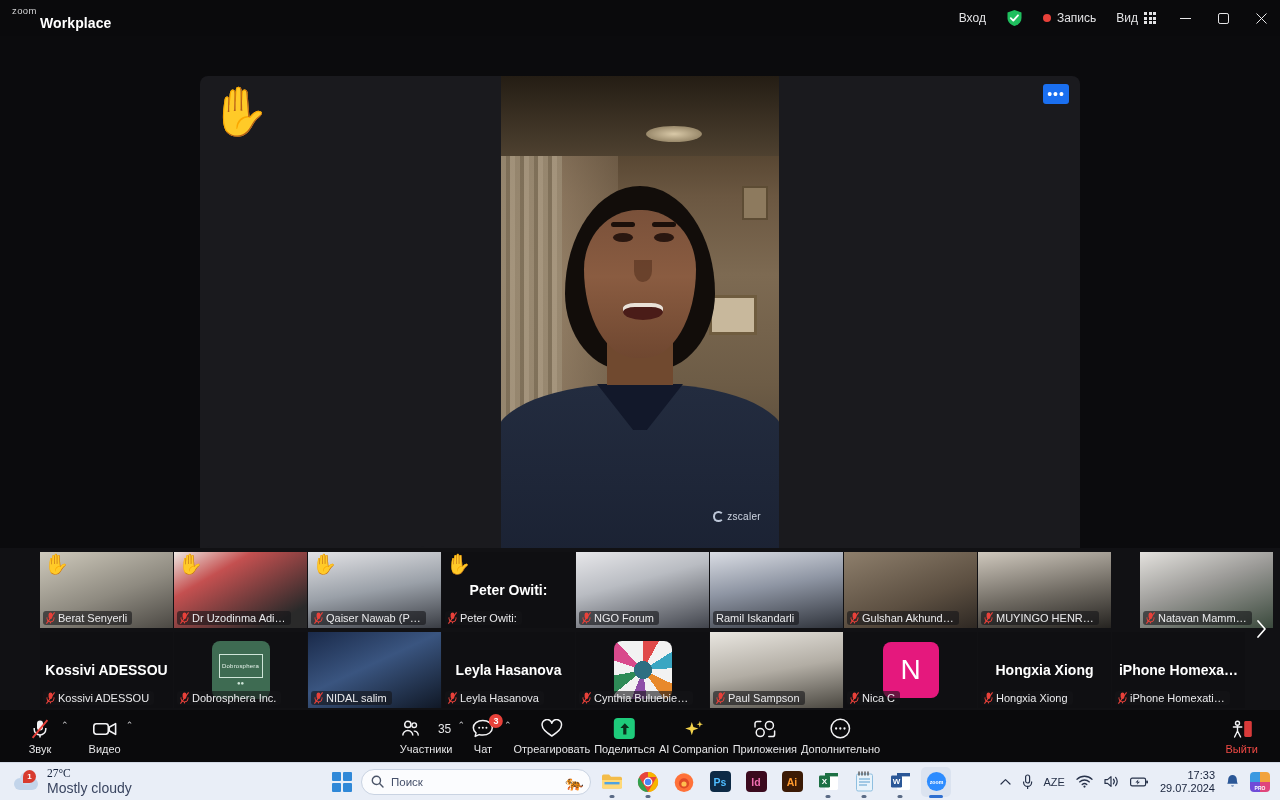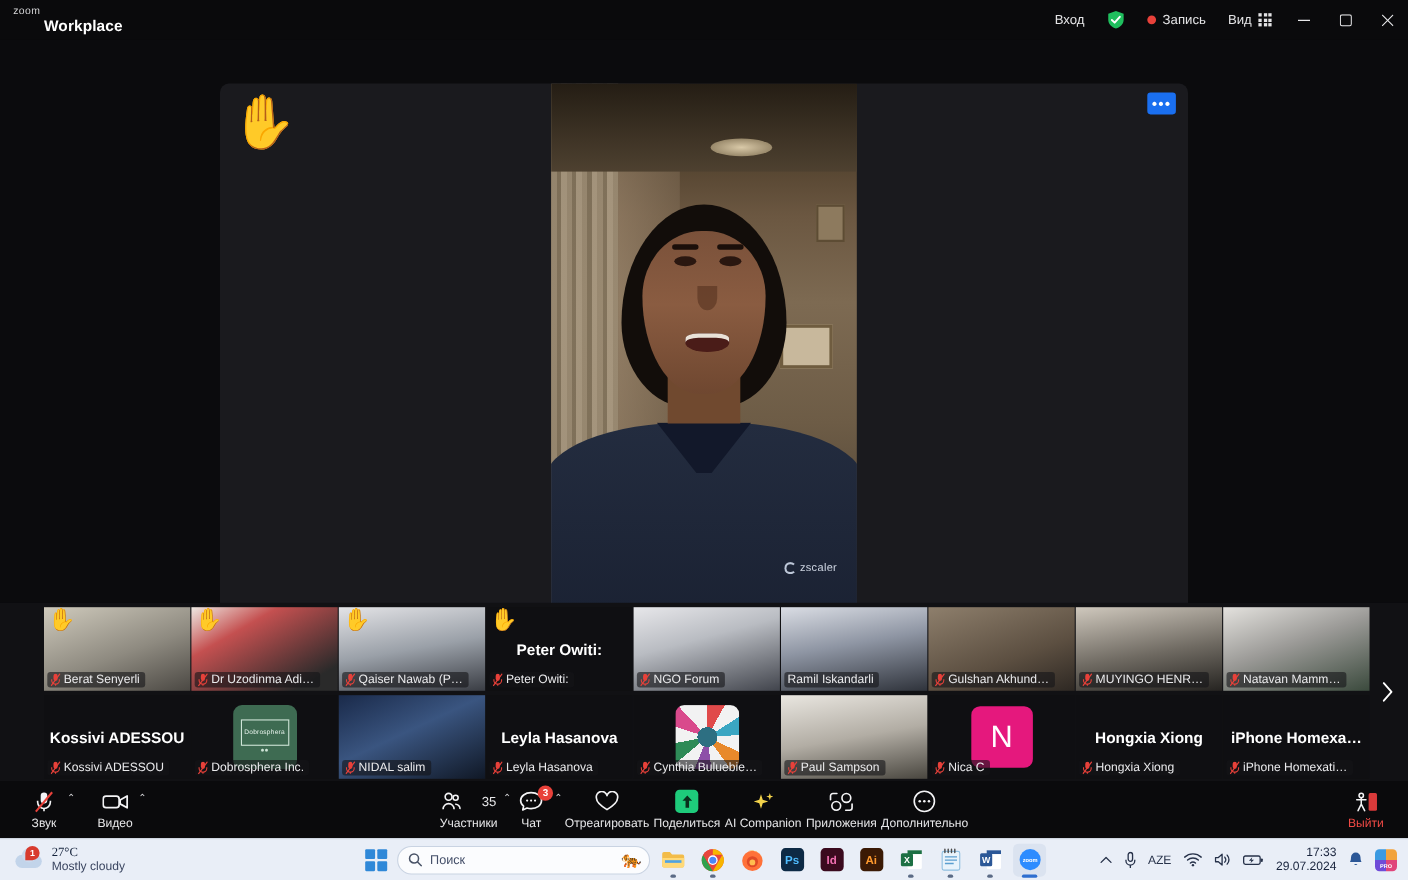--- a/index.html
+++ b/index.html
@@ -280,21 +280,21 @@
   }
 
   
   .bgA { background: linear-gradient(160deg,#cfcabc,#8e8a80 55%,#4b4843); }
   .bgB { background: linear-gradient(150deg,#efe9e3,#c45050 30%,#2a2a2a 85%); }
   .bgC { background: linear-gradient(170deg,#e3e3e6,#9aa0a8 50%,#3a3d44); }
   .bgD { background: linear-gradient(165deg,#e7e7ea,#b9bcc2 40%,#41444c); }
   .bgE { background: linear-gradient(170deg,#dadde4,#8e95a3 45%,#2f333b); }
   .bgF { background: linear-gradient(160deg,#8e7f6c,#5c4f41 60%,#2e2823); }
   .bgG { background: linear-gradient(170deg,#cfc8bd,#6f6a62 55%,#262421); }
-  .bgH { background: linear-gradient(160deg,#e4e2de,#9b9a97 45%,#3b4a3d); }
+  .bgH { background: linear-gradient(160deg,#e4e2de,#9b9a97 45%,#3b4a3d); margin-left: 28px; }
   .bgI { background: linear-gradient(155deg,#1a2a4a,#3a5580 45%,#101826); }
   .bgJ { background: linear-gradient(170deg,#e9e6e0,#b2ada4 50%,#4a4740); padding-left: 36px; }
 
   
   .toolbar {
     flex: 0 0 52px; height: 52px;
     background: #0a0a0c;
     display: flex; align-items: center;
     position: relative;
   }
@@ -356,21 +356,21 @@
   }
   .cloud-badge {
     position: absolute; left: 9px; top: -2px;
     width: 13px; height: 13px; border-radius: 50% 50% 50% 0;
     background: #d83b2e; color: #fff; font-size: 8px;
     display: flex; align-items: center; justify-content: center;
     font-weight: 700; transform: rotate(-0deg);
   }
   .weather-text { line-height: 1.15; }
   .w-temp { font-size: 11.5px; color: #14223b; font-family: Liberation Serif, serif; }
-  .w-desc { font-size: 11px; color: #3a4560; }
+  .w-desc { font-size: 14px; color: #3a4560; }
 
   .tb-center {
     position: absolute; left: 50%; transform: translateX(-50%);
     display: flex; align-items: center; gap: 6px;
   }
   .win-start {
     width: 26px; height: 26px; display: flex; align-items: center;
     justify-content: center;
   }
   .win-logo {

